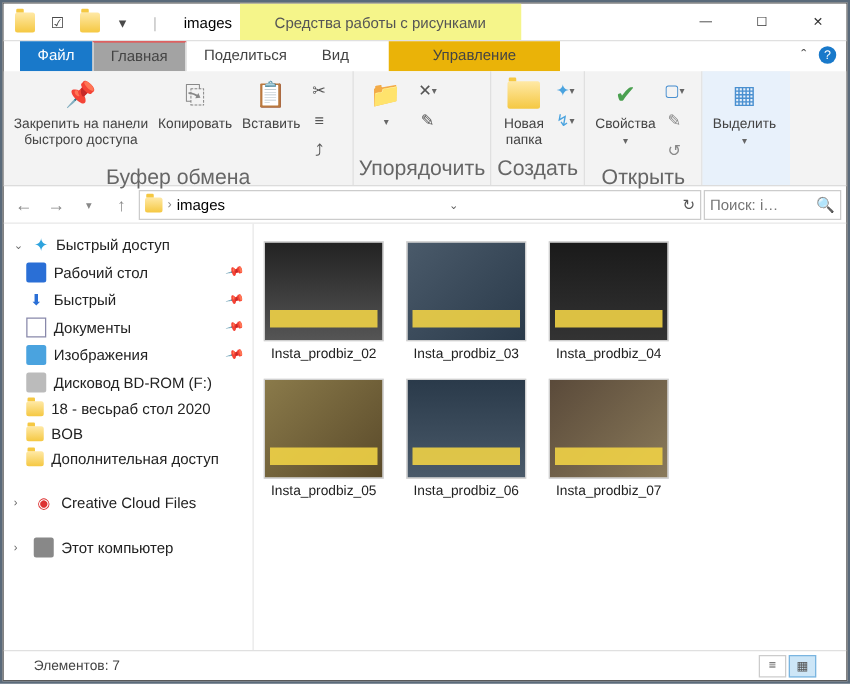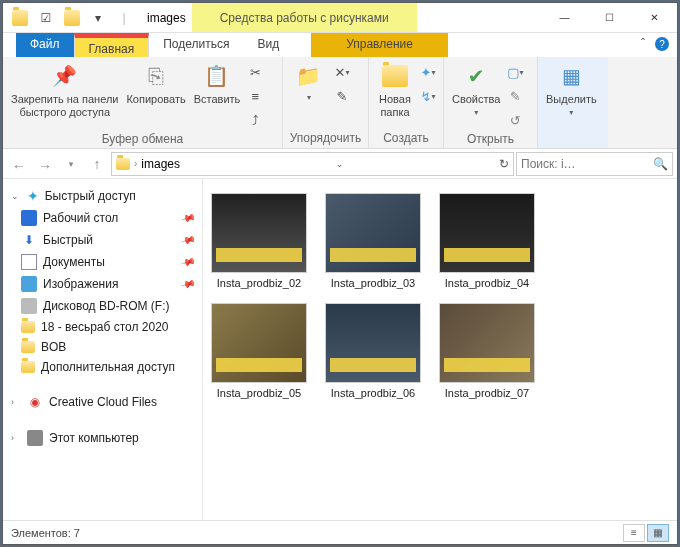--- a/index.html
+++ b/index.html
@@ -15,44 +15,44 @@
 .title-context { background: #f5f58a; padding: 0 28px; font-size: 12px; color: #555; display: flex; align-items: center; }
 .title-spacer { flex: 1; }
 .win-controls { display: flex; }
 .win-controls div { width: 45px; display: flex; align-items: center; justify-content: center; font-size: 10px; color: #333; }
 .titlefolder { font-size: 12px; display: flex; align-items: center; gap: 6px; padding: 0 6px; }
 
 
 .ribbon-tabs { height: 24px; display: flex; align-items: stretch; font-size: 12px; margin-left: 13px; }
 .ribbon-tabs .tab { padding: 4px 14px; color: #444; cursor: default; }
 .ribbon-tabs .tab.file { background: #1979ca; color: #fff; }
-.ribbon-tabs .tab.active { background: #fde047; border-top: 5px solid #ef4444; border-left: 1px solid #dcdcdc; border-right: 1px solid #dcdcdc; }
+.ribbon-tabs .tab.active { background: #a3a3a3; border-top: 1px solid #ef4444; border-left: 1px solid #dcdcdc; border-right: 1px solid #dcdcdc; }
 .ribbon-tabs .tab.context { background: #eab308; padding: 4px 35px; }
 .ribbon-tabs .spacer { flex: 1; }
 .ribbon-tabs .help { padding: 4px 8px; color: #1979ca; display: flex; gap: 10px; }
 
 
 .ribbon { height: 92px; background: #f3f3f3; border-bottom: 1px solid #dcdcdc; display: flex; font-size: 11px; color: #444; }
 .rgroup { border-right: 1px solid #e0e0e0; display: flex; flex-direction: column; padding: 2px 4px; }
 .rgroup .content { flex: 1; display: flex; align-items: flex-start; }
-.rgroup .label { text-align: center; font-size: 12px; color: #666; padding: 1px 0; }
+.rgroup .label { text-align: center; font-size: 17px; color: #666; padding: 1px 0; }
 .rbtn { display: flex; flex-direction: column; align-items: center; justify-content: flex-start; padding: 2px 4px; text-align: center; line-height: 1.15; min-width: 44px; gap: 2px; }
 .rbtn.big { min-width: 56px; }
 .ricon { width: 30px; height: 30px; display: flex; align-items: center; justify-content: center; font-size: 20px; }
 .smallcol { display: flex; flex-direction: column; gap: 2px; padding-top: 2px; }
 .smallbtn { width: 22px; height: 22px; display: flex; align-items: center; justify-content: center; font-size: 13px; color: #555; }
 .drop { font-size: 8px; color: #666; }
 
 
 .navbar { height: 30px; display: flex; align-items: center; padding: 2px 4px; gap: 2px; border-bottom: 1px solid #e8e8e8; }
 .navbtn { width: 24px; height: 24px; display: flex; align-items: center; justify-content: center; color: #888; font-size: 14px; }
 .address { flex: 1; border: 1px solid #ccc; height: 24px; display: flex; align-items: center; padding: 0 4px; gap: 4px; font-size: 12px; }
 .address .crumb-sep { color: #888; font-size: 10px; }
 .address .refresh { margin-left: auto; color: #555; font-size: 12px; }
-.search { width: 157px; border: 1px solid #ccc; height: 24px; display: flex; align-items: center; font-size: 12px; color: #888; padding: 0 4px; gap: 4px; position: relative; }
+.search { width: 110px; border: 1px solid #ccc; height: 24px; display: flex; align-items: center; font-size: 12px; color: #888; padding: 0 4px; gap: 4px; position: relative; }
 .search input { border: none; outline: none; width: 100%; font-size: 12px; color: #888; }
 
 
 .body { flex: 1; display: flex; overflow: hidden; }
 .sidebar { width: 200px; border-right: 1px solid #e8e8e8; overflow-y: auto; font-size: 12px; padding: 6px 0; }
 .side-item { display: flex; align-items: center; gap: 6px; padding: 3px 8px 3px 18px; color: #222; }
 .side-item.header { font-weight: normal; padding-left: 8px; }
 .side-item.header .star { color: #2ea3dd; font-size: 14px; }
 .side-item .pin { margin-left: auto; color: #888; font-size: 10px; transform: rotate(30deg); }
 .side-item .caret { width: 10px; color: #666; font-size: 9px; }
@@ -75,21 +75,21 @@
 .thumb .fake { width: 100%; height: 100%; background: linear-gradient(135deg,#3a3a3a,#6a6a6a); position: relative; }
 .thumb .fake.t2 { background: linear-gradient(#222,#555); }
 .thumb .fake.t3 { background: linear-gradient(135deg,#4a5a6a,#2a3a4a); }
 .thumb .fake.t4 { background: linear-gradient(#1a1a1a,#333); }
 .thumb .fake.t5 { background: linear-gradient(135deg,#8a7a4a,#5a4a2a); }
 .thumb .fake.t6 { background: linear-gradient(#2a3a4a,#4a5a6a); }
 .thumb .fake.t7 { background: linear-gradient(135deg,#5a4a3a,#8a7a5a); }
 .thumb .fake .band { position: absolute; bottom: 10px; left: 4px; right: 4px; background: rgba(240,210,70,.9); height: 14px; font-size: 6px; color: #222; display: flex; align-items: center; justify-content: center; letter-spacing: -.3px; }
 
 
-.status { height: 24px; border-top: 1px solid #e0e0e0; display: flex; align-items: center; font-size: 11px; color: #444; padding: 0 8px; }
+.status { height: 24px; border-top: 1px solid #e0e0e0; display: flex; align-items: center; font-size: 11px; color: #444; padding: 0 24px; }
 .status .right { margin-left: auto; display: flex; gap: 2px; }
 .viewbtn { width: 22px; height: 18px; border: 1px solid #ccc; display: flex; align-items: center; justify-content: center; font-size: 10px; color: #555; }
 .viewbtn.active { background: #cde6f7; border-color: #7ab5e0; }
 </style>
 </head>
 <body>
 
 <div class="window">
 
   <div class="titlebar">

